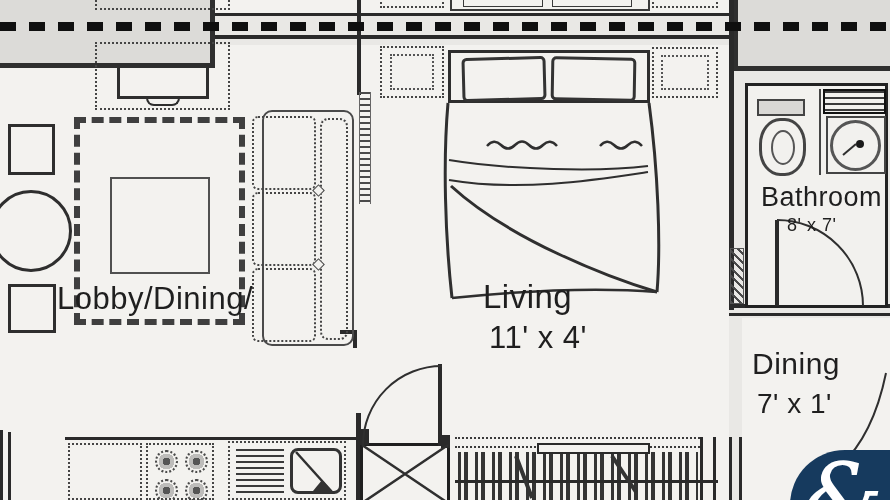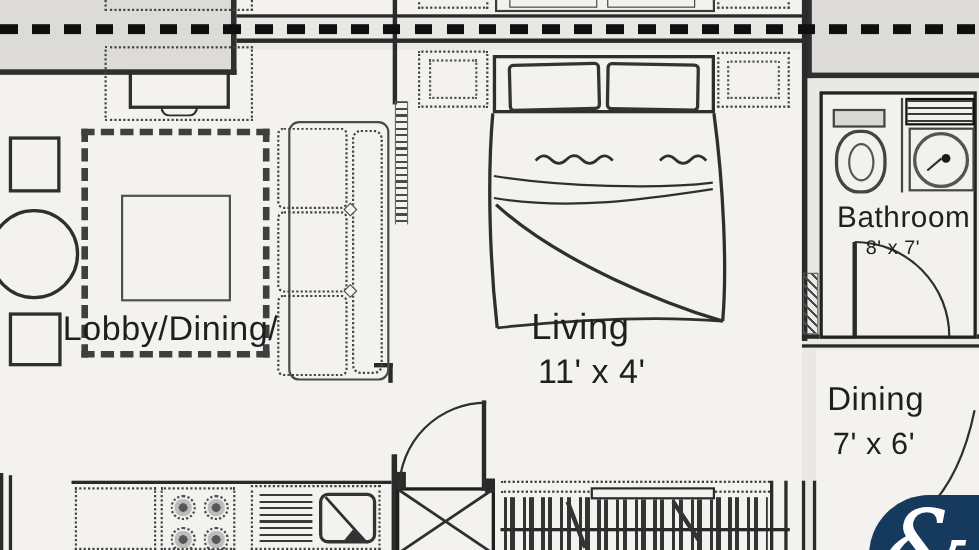--- a/index.html
+++ b/index.html
@@ -172,19 +172,19 @@
     </g>
     <polygon points="322,480 335,494 313,491" fill="#333"></polygon>
   </svg>
 
   <div class="label" style="left:57px;top:283px;font-size:31px;">Lobby/Dining/</div>
   <div class="label" style="left:483px;top:280px;font-size:33px;">Living</div>
   <div class="label" style="left:489px;top:322px;font-size:31px;">11' x 4'</div>
   <div class="label" style="left:761px;top:183px;font-size:27px;">Bathroom</div>
   <div class="label" style="left:787px;top:216px;font-size:18px;">8' x 7'</div>
   <div class="label" style="left:752px;top:348px;font-size:30px;">Dining</div>
-  <div class="label" style="left:757px;top:389px;font-size:28px;">7' x 6'</div>
+  <div class="label" style="left:757px;top:389px;font-size:28px;">7' x 1'</div>
 
   <div id="watermark" style="left:790px;top:450px;width:105px;height:105px;">
     <span class="amp">&amp;</span>
   </div>
 
 </div>
 
 </body></html>

